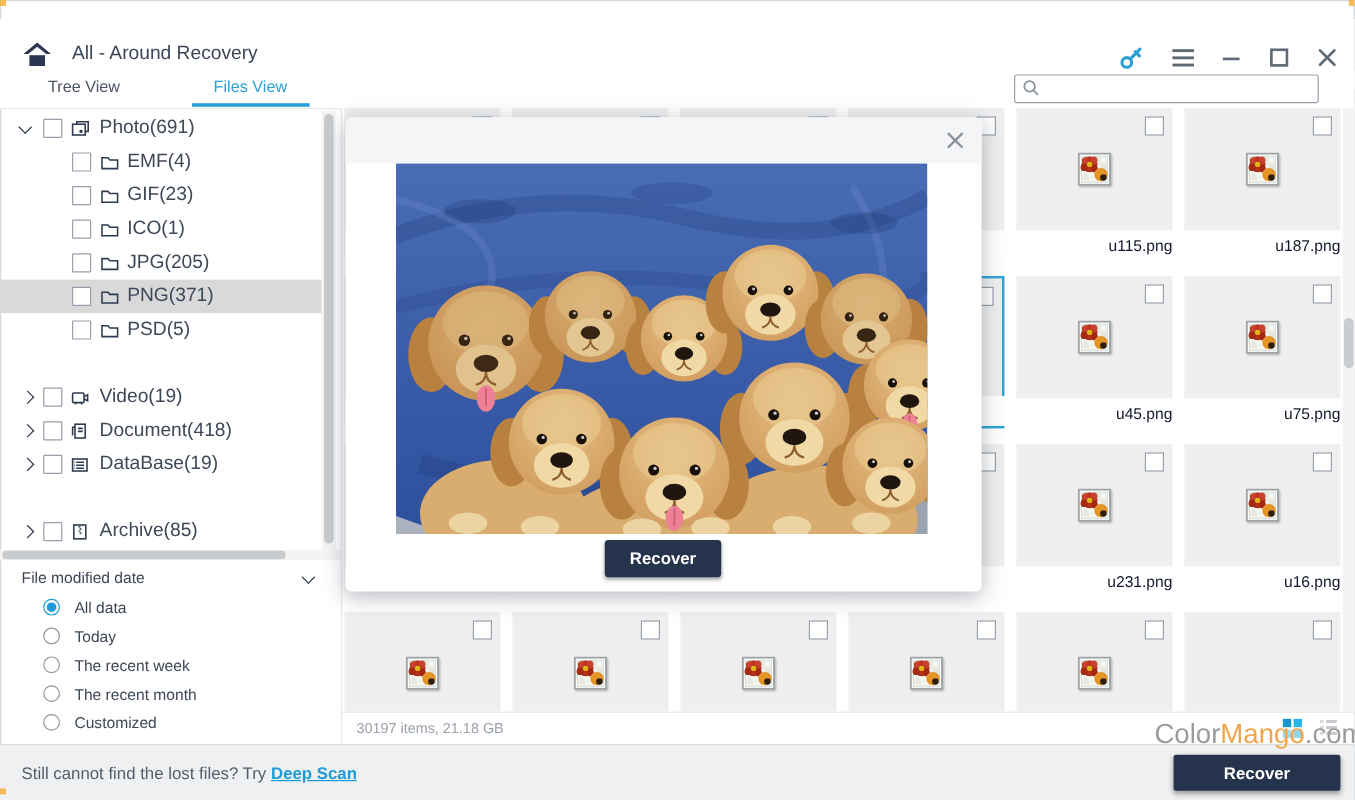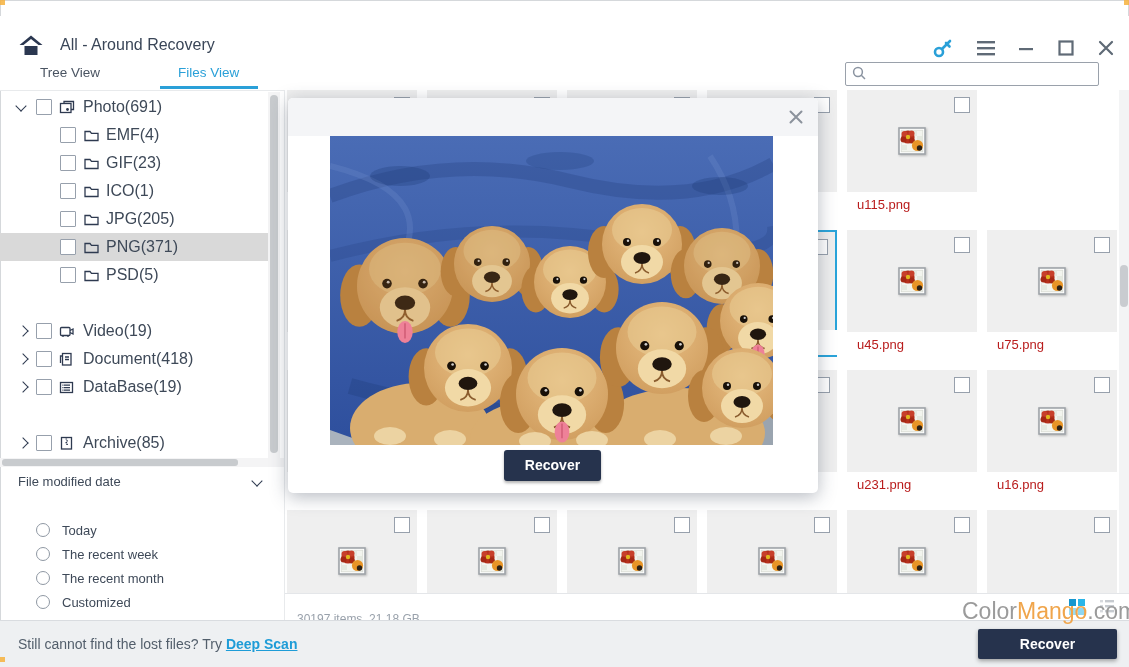--- a/index.html
+++ b/index.html
@@ -44,26 +44,26 @@
   .radio{position:absolute;left:36px;top:4px;width:14px;height:14px;border:1px solid #8f98a3;border-radius:50%;background:#fff;box-sizing:border-box;}
   .radio.on{border:1px solid #1e9cd7;}
   .radio.on::after{content:"";position:absolute;left:2px;top:2px;right:2px;bottom:2px;background:#1e9cd7;border-radius:50%;}
   .flabel{position:absolute;left:62px;top:0;height:24px;line-height:24px;font-size:13px;color:#3e4958;}
   
   .gridwrap{position:absolute;left:285px;top:90px;width:844px;height:503px;background:#fff;overflow:hidden;}
   .cell{position:absolute;width:130px;height:127px;background:#efefef;box-sizing:border-box;}
   .cell.sel{border:2px solid #2aa4da;}
   .gcb{position:absolute;top:7px;right:7px;width:16px;height:16px;border:1px solid #97a0ac;background:#fff;cursor:pointer;box-sizing:border-box;}
   .thumb{position:absolute;left:51px;top:37px;width:28px;height:28px;filter:drop-shadow(1px 1px 1px rgba(0,0,0,.25));}
-  .fname{position:absolute;left:0;bottom:0;width:130px;height:25px;background:#fff;line-height:25px;font-size:13px;color:#b91c1c;padding-left:10px;box-sizing:border-box;white-space:nowrap;overflow:hidden;}
+  .fname{position:absolute;left:0;bottom:0;width:130px;height:25px;background:#fff;line-height:25px;font-size:13px;color:#0f172a;padding-left:10px;box-sizing:border-box;white-space:nowrap;overflow:hidden;text-align:right;}
   .mtrack{position:absolute;left:1119px;top:90px;width:10px;height:503px;background:#f3f4f5;}
   .mthumb{position:absolute;left:1120px;top:265px;width:8px;height:42px;background:#c9ccd0;border-radius:4px;cursor:grab;}
   
   .statusbar{position:absolute;left:285px;top:593px;width:844px;height:27px;background:#fff;border-top:1px solid #e4e6e9;box-sizing:border-box;}
-  .status-text{position:absolute;left:12px;top:0;height:26px;line-height:26px;font-size:12px;color:#99a1ab;margin-top:12px;}
+  .status-text{position:absolute;left:12px;top:0;height:26px;line-height:26px;font-size:12px;color:#99a1ab;}
   .view-grid-ic{position:absolute;left:1068px;top:598px;cursor:pointer;}
   .view-list-ic{position:absolute;left:1097px;top:599px;cursor:pointer;}
   
   .bottombar{position:absolute;left:0;top:620px;width:1129px;height:47px;background:#eef0f2;border-top:1px solid #d9dce0;box-sizing:border-box;}
   .hint{position:absolute;left:18px;top:0;height:46px;line-height:46px;font-size:14px;color:#525e6b;}
   .hint a{color:#1e9cd7;font-weight:bold;text-decoration:underline;cursor:pointer;margin-left:4px;}
   .recover-main{position:absolute;left:978px;top:629px;width:139px;height:30px;background:#26334d;color:#fff;
      font-size:14px;font-weight:bold;text-align:center;line-height:30px;border-radius:2px;cursor:pointer;
      box-shadow:0 2px 4px rgba(0,0,0,.35);font-family:"Liberation Sans",sans-serif;}
   
@@ -242,20 +242,24 @@
   </div>
 
   <div class="vtrack"></div>
   <div class="vthumb"></div>
   <div class="htrack"></div>
   <div class="hthumb"></div>
 
   <div class="ftitle">File modified date</div>
   <span class="fchev"></span>
 
+  <div class="frow" style="top:495px">
+    <span class="radio on"></span>
+    <span class="flabel">All data</span>
+  </div>
   <div class="frow" style="top:519px">
     <span class="radio"></span>
     <span class="flabel">Today</span>
   </div>
   <div class="frow" style="top:543px">
     <span class="radio"></span>
     <span class="flabel">The recent week</span>
   </div>
   <div class="frow" style="top:591px">
     <span class="radio"></span>
@@ -315,20 +319,27 @@
           <use href="#flower-ic"></use>
         </svg>
       <div class="fname"></div>
     </div>
     <div class="cell" style="left:562px;top:0">
       <span class="gcb"></span>
       <svg class="thumb" viewBox="0 0 28 28">
           <use href="#flower-ic"></use>
         </svg>
       <div class="fname">u115.png</div>
+    </div>
+    <div class="cell" style="left:702px;top:0">
+      <span class="gcb"></span>
+      <svg class="thumb" viewBox="0 0 28 28">
+          <use href="#flower-ic"></use>
+        </svg>
+      <div class="fname">u187.png</div>
     </div>
 
     <div class="cell" style="left:2px;top:140px">
       <span class="gcb"></span>
       <svg class="thumb" viewBox="0 0 28 28">
           <use href="#flower-ic"></use>
         </svg>
       <div class="fname"></div>
     </div>
     <div class="cell" style="left:142px;top:140px">

